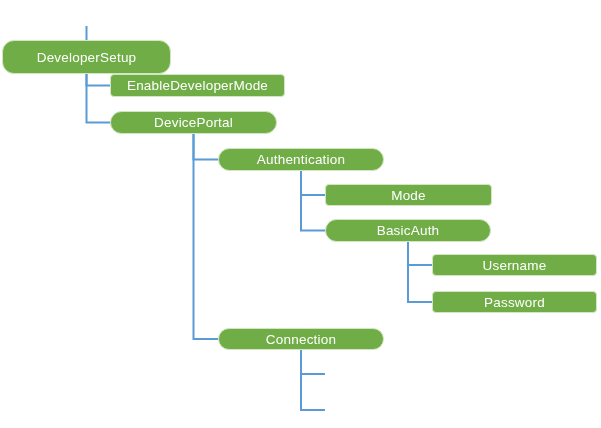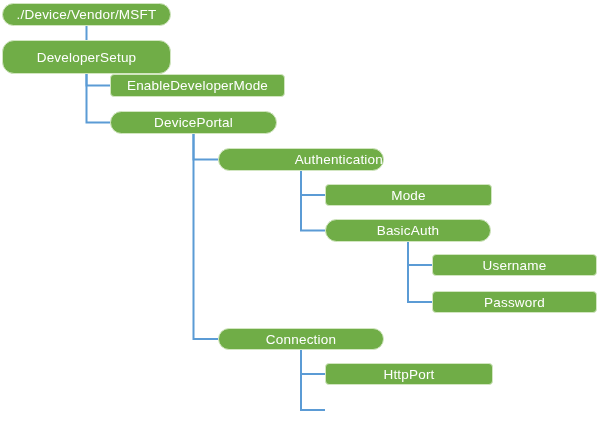--- a/index.html
+++ b/index.html
@@ -51,46 +51,40 @@
       <polyline points="193.5,134 193.5,159.5 218,159.5" fill="none" stroke="#5B9BD5" stroke-width="2"></polyline>
       <polyline points="193.5,134 193.5,339 218,339" fill="none" stroke="#5B9BD5" stroke-width="2"></polyline>
       <polyline points="301,171 301,195 325,195" fill="none" stroke="#5B9BD5" stroke-width="2"></polyline>
       <polyline points="301,171 301,230.5 325,230.5" fill="none" stroke="#5B9BD5" stroke-width="2"></polyline>
       <polyline points="408,242 408,265 432,265" fill="none" stroke="#5B9BD5" stroke-width="2"></polyline>
       <polyline points="408,242 408,302 432,302" fill="none" stroke="#5B9BD5" stroke-width="2"></polyline>
       <polyline points="301,350 301,374 325,374" fill="none" stroke="#5B9BD5" stroke-width="2"></polyline>
       <polyline points="301,350 301,410 325,410" fill="none" stroke="#5B9BD5" stroke-width="2"></polyline>
     </svg>
 
-<div class="node pill" style="left: 2px; top: 3px; width: 169px; height: 23px;">
-      <span>./Device/Vendor/MSFT</span>
-    </div>
     <div class="node pill" style="left: 2px; top: 40px; width: 169px; height: 34px;">
       <span>DeveloperSetup</span>
     </div>
     <div class="node rect" style="left: 110px; top: 74px; width: 175px; height: 23px;">
       <span>EnableDeveloperMode</span>
     </div>
     <div class="node pill" style="left: 110px; top: 111px; width: 167px; height: 23px;">
       <span>DevicePortal</span>
     </div>
-    <div class="node pill" style="left: 218px; top: 148px; width: 166px; height: 23px; justify-content: flex-end;">
+    <div class="node pill" style="left: 218px; top: 148px; width: 166px; height: 23px;">
       <span>Authentication</span>
     </div>
     <div class="node rect" style="left: 325px; top: 184px; width: 167px; height: 22px;">
       <span>Mode</span>
     </div>
     <div class="node pill" style="left: 325px; top: 219px; width: 166px; height: 23px;">
       <span>BasicAuth</span>
     </div>
     <div class="node rect" style="left: 432px; top: 254px; width: 165px; height: 22px;">
       <span>Username</span>
     </div>
     <div class="node rect" style="left: 432px; top: 291px; width: 165px; height: 22px;">
       <span>Password</span>
     </div>
     <div class="node pill" style="left: 218px; top: 328px; width: 166px; height: 22px;">
       <span>Connection</span>
     </div>
-    <div class="node rect" style="left: 325px; top: 363px; width: 168px; height: 22px;">
-      <span>HttpPort</span>
-    </div>
   </div>
 
 </body></html>

